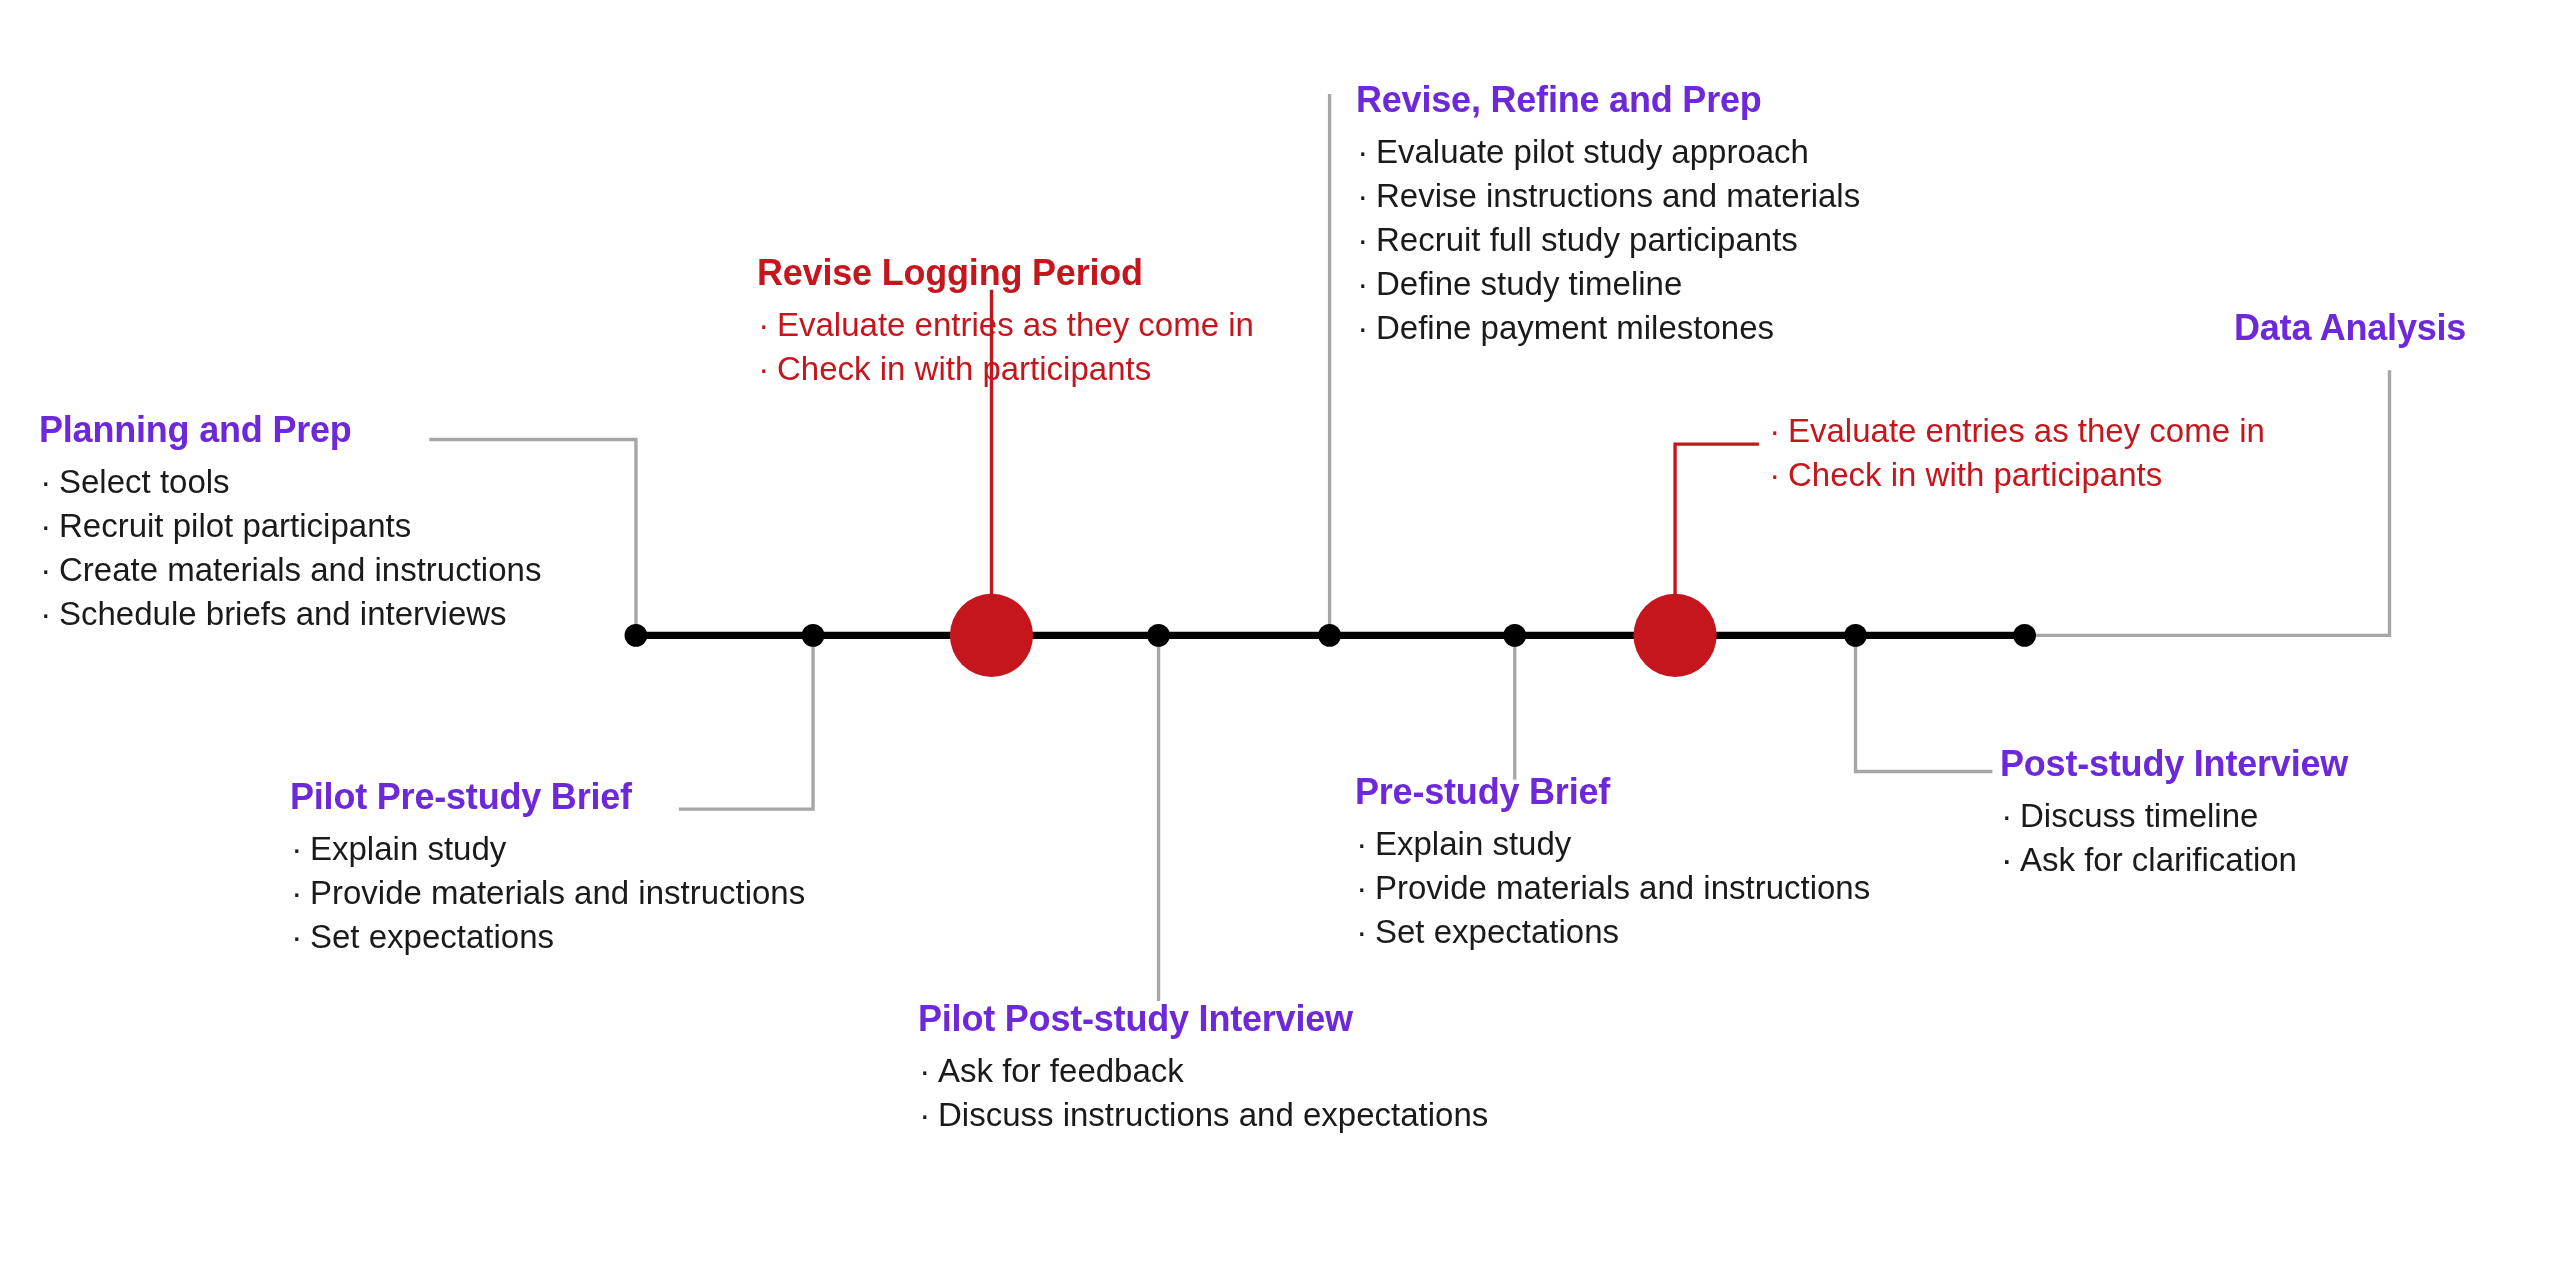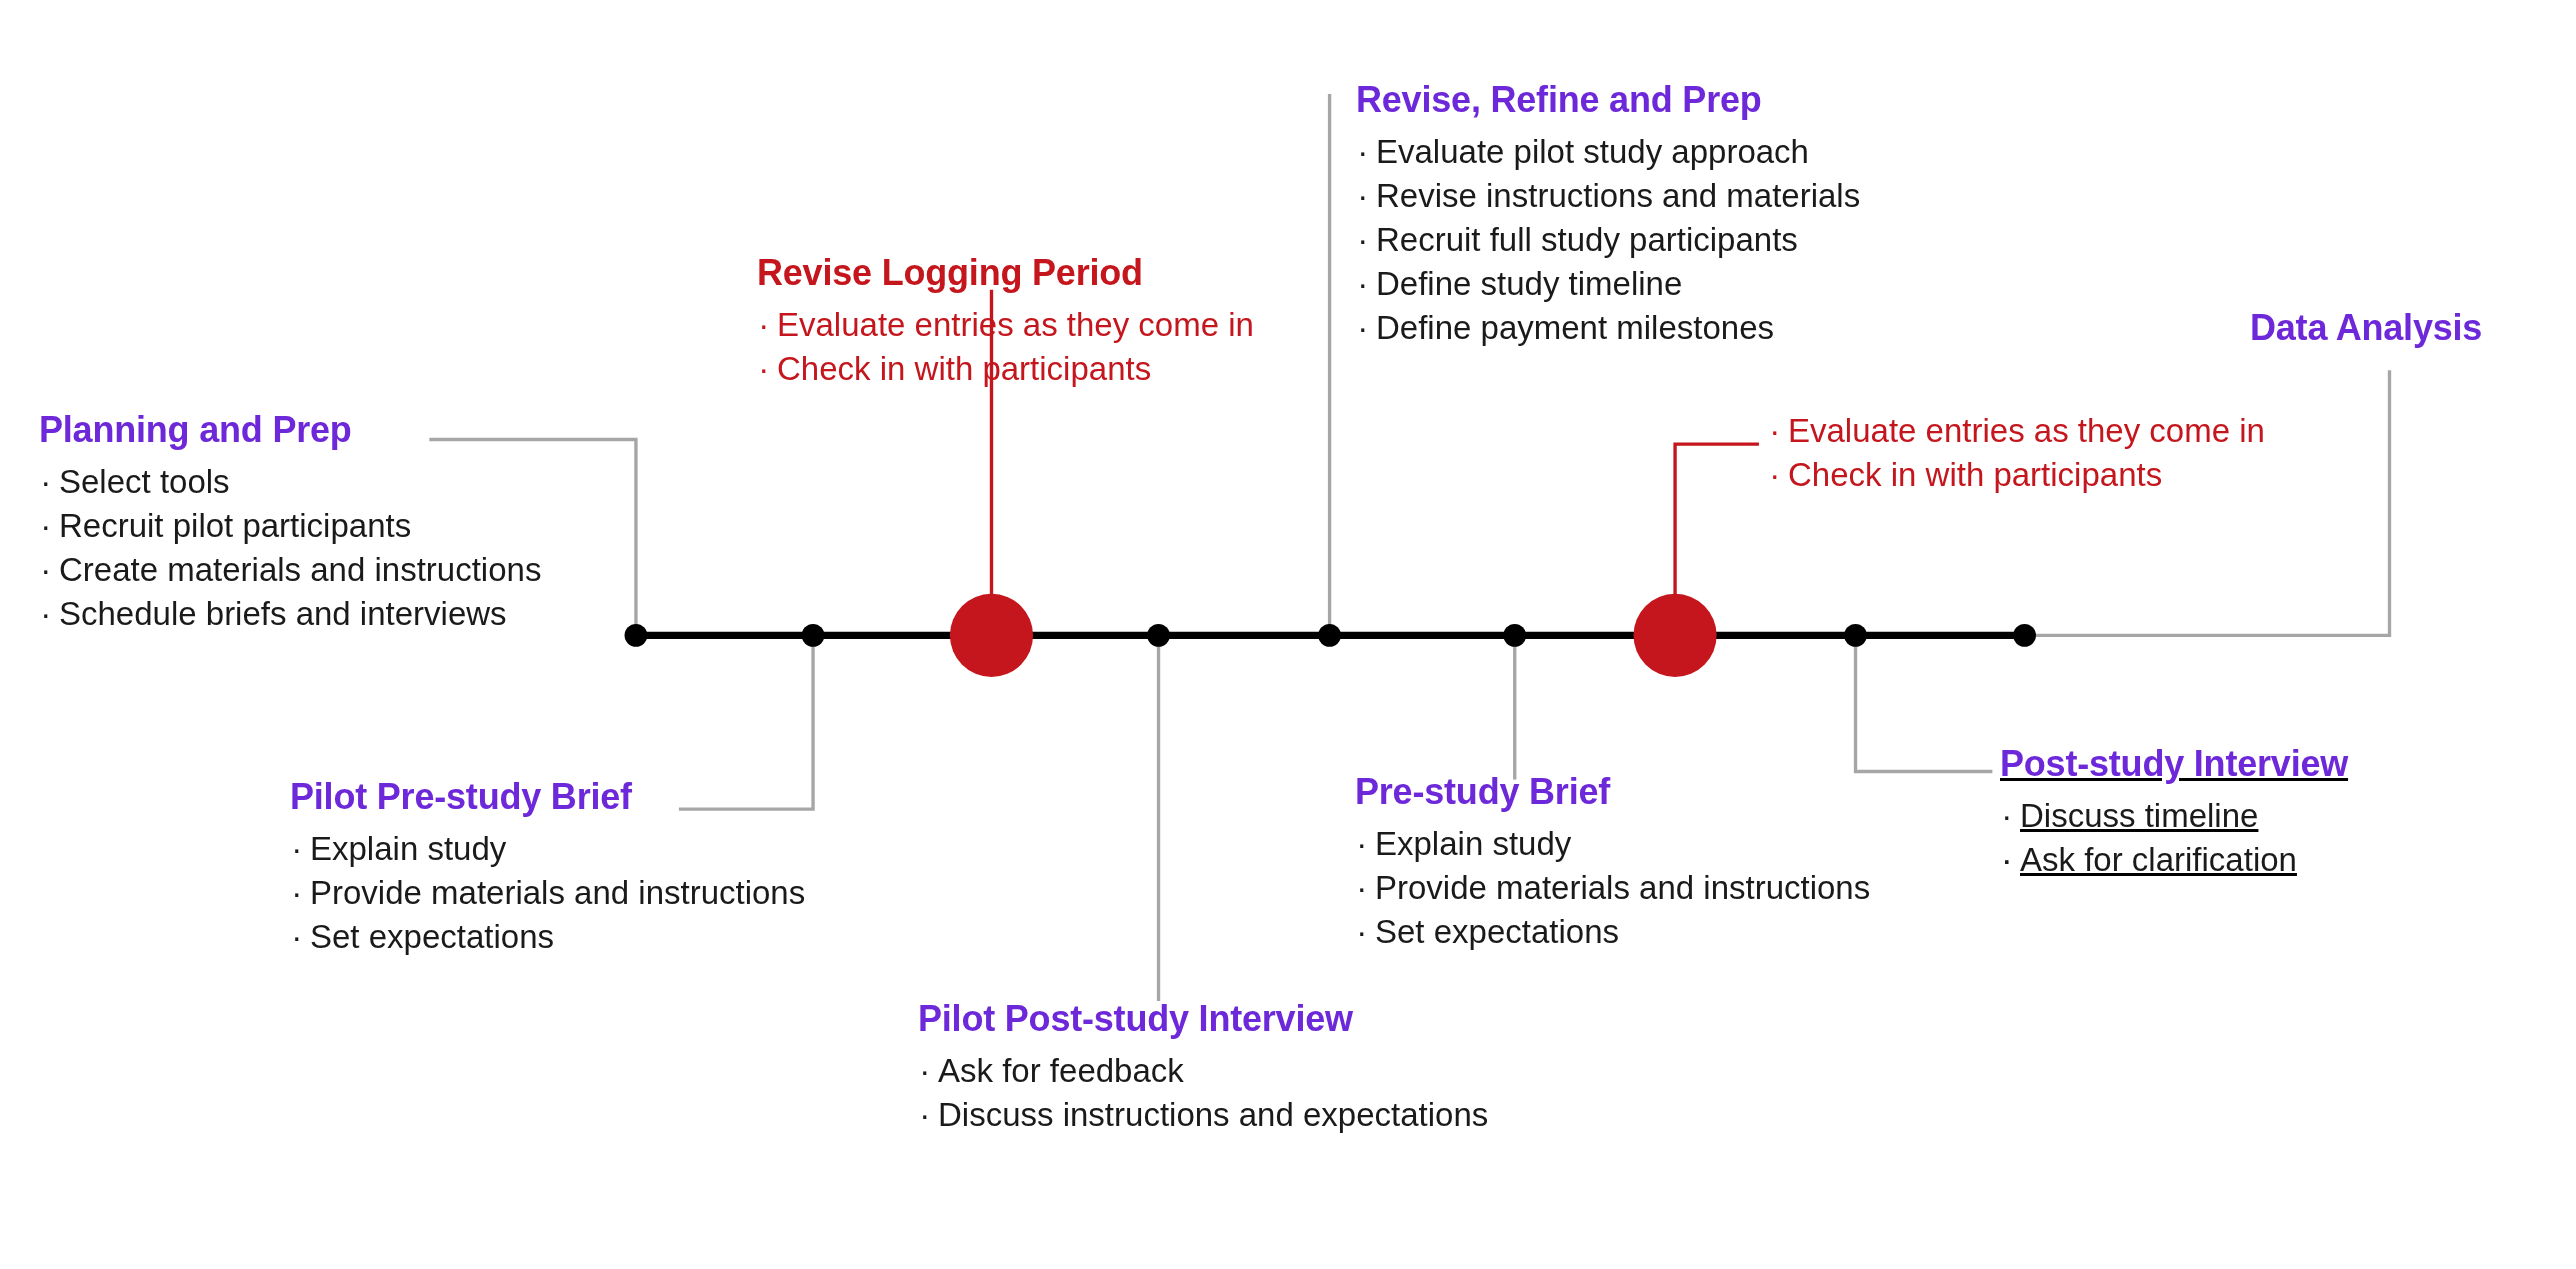--- a/index.html
+++ b/index.html
@@ -57,26 +57,26 @@
   .block.red .bullets li { color: #C4161C; }
   .bullets li .bullet-dot {
     position: absolute;
     left: 1.3px;
     top: 0;
   }
   
   #blk-planning          { left: 39px;   top: 411px; }
   #blk-pilot-logging     { left: 757px; top: 254px; }
   #blk-revise            { left: 1356px; top: 81px; }
-  #blk-data-analysis     { left: 2234px; top: 309px; margin-left: 16px; }
+  #blk-data-analysis     { left: 2234px; top: 309px; }
   #blk-logging           { left: 1768px; top: 409px; }
   #blk-pilot-prebrief    { left: 290px;  top: 778px; }
   #blk-pilot-postint     { left: 918px; top: 1000px; }
   #blk-prebrief          { left: 1355px; top: 773px; }
-  #blk-postint           { left: 2000px; top: 745px; text-decoration: underline; }
+  #blk-postint           { left: 2000px; top: 745px; }
   #blk-data-analysis .block-title { margin-bottom: 0; }
 </style>
 </head>
 <body>
 
 <div id="stage">
 
   <svg id="timeline-svg" viewBox="0 0 3840 1893" aria-hidden="true">
 
     <g stroke="#A6A6A6" stroke-width="5" fill="none">

